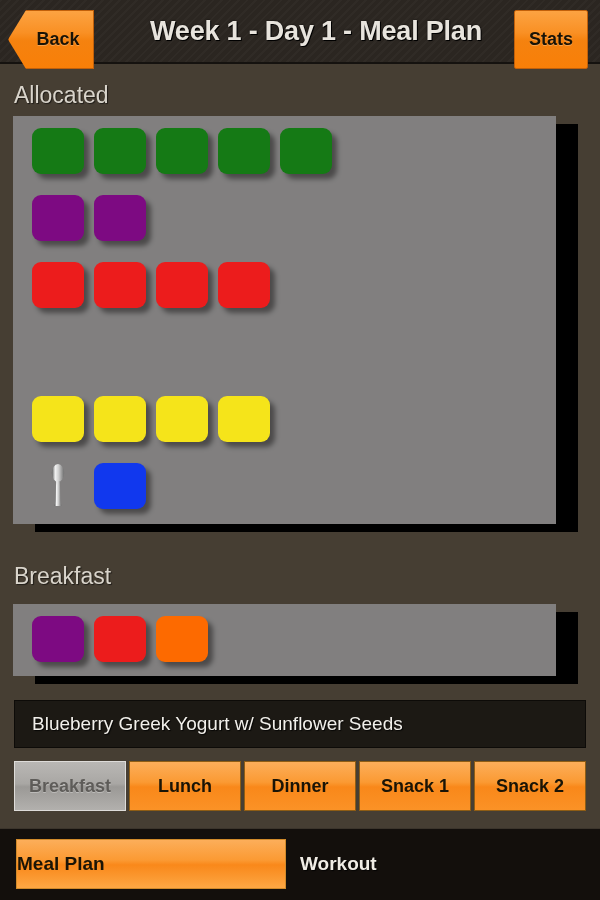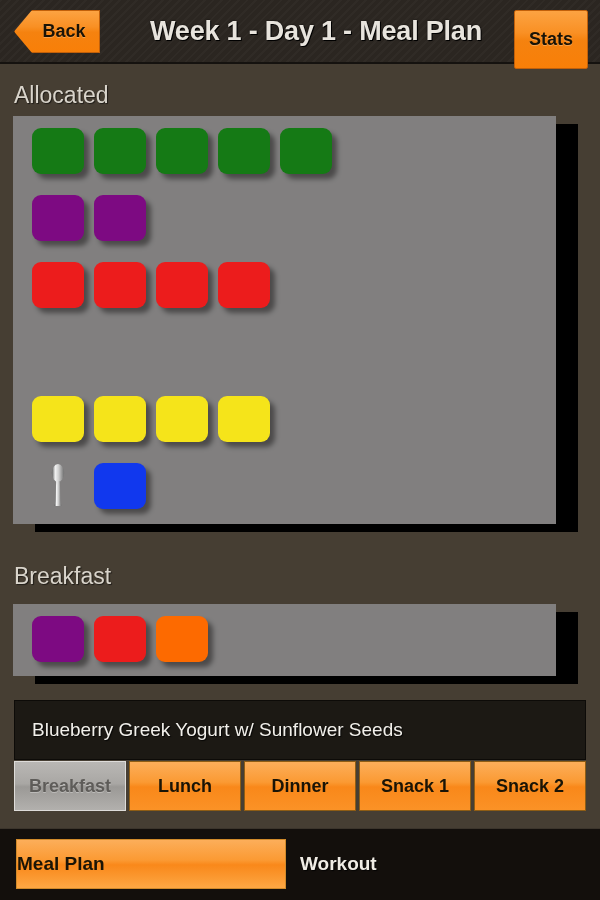--- a/index.html
+++ b/index.html
@@ -44,23 +44,23 @@
     text-align: center;
     color: #e8e4dd;
     font-size: 27px;
     font-weight: bold;
     letter-spacing: -0.2px;
     text-shadow: 1px 1px 0 #000, 0 0 2px rgba(0,0,0,0.8);
     padding-left: 16px;
   }
   .back-btn {
     position: absolute;
-    left: 14px; top: 10px;
+    left: 8px; top: 10px;
     width: 86px;
-    height: 43px;
+    height: 59px;
     background: linear-gradient(to bottom, #fca342 0%, #f99024 38%, #f5820f 52%, #f87f08 100%);
     border: 1px solid #c1600a;
     box-sizing: border-box;
     clip-path: polygon(18px 0, 100% 0, 100% 100%, 18px 100%, 0 50%);
     display: flex;
     align-items: center;
     justify-content: center;
     padding-left: 14px;
     box-sizing: border-box;
   }
@@ -135,21 +135,21 @@
     align-items: center;
     justify-content: center;
   }
 
   
   #meal-name-field {
     position: absolute;
     left: 14px;
     top: 700px;
     width: 572px;
-    height: 60px;
+    height: 48px;
     background: #1c1914;
     border: 1px solid #0d0b08;
     box-sizing: border-box;
     display: flex;
     align-items: center;
     padding-left: 17px;
   }
   #meal-name-field span {
     color: #f2f0eb;
     font-size: 19px;

